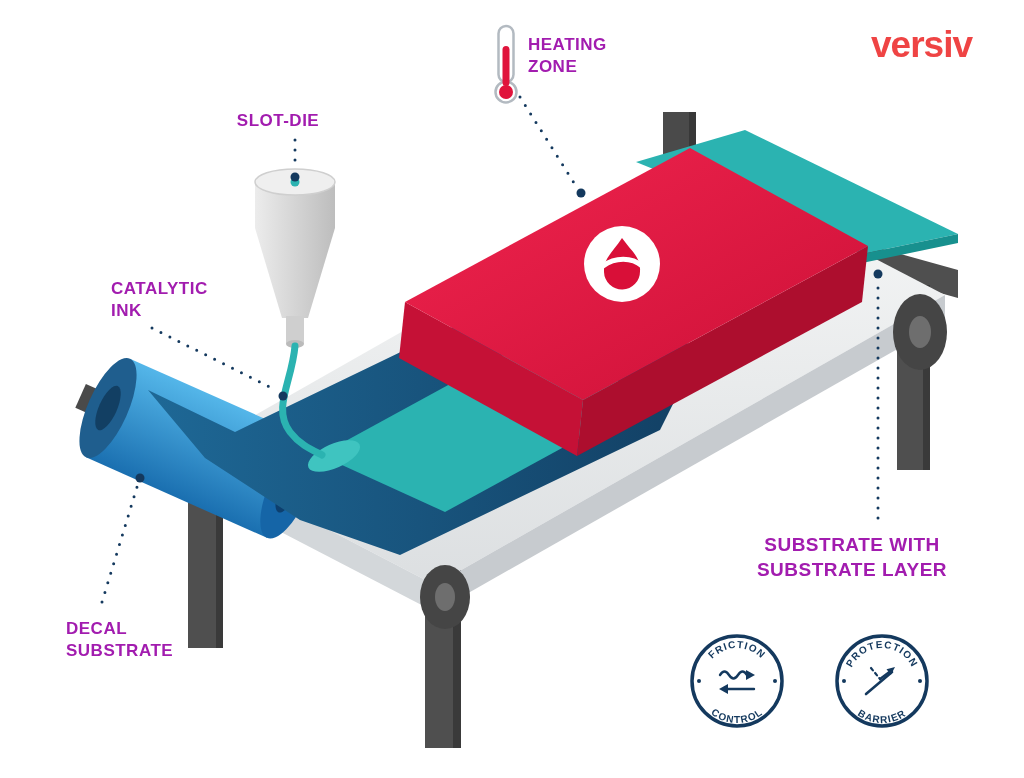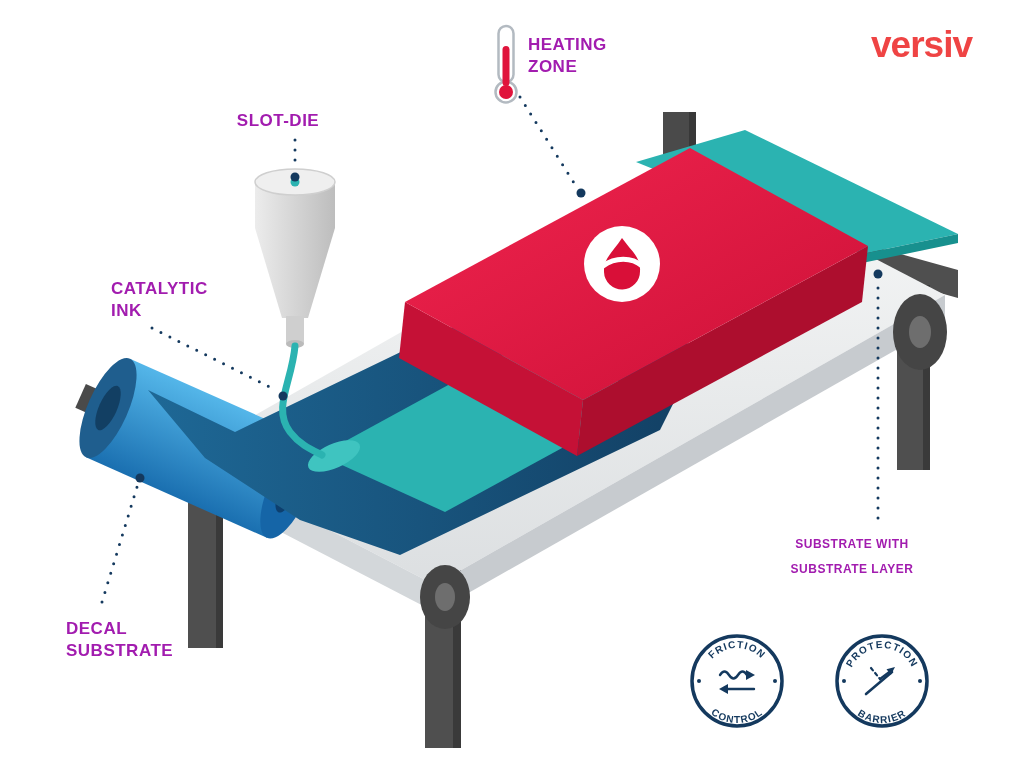--- a/index.html
+++ b/index.html
@@ -5,21 +5,21 @@
   html,body{margin:0;padding:0;background:#fff;}
   .canvas{
     position:relative;width:1024px;height:778px;background:#ffffff;overflow:hidden;
     font-family:"Liberation Sans",sans-serif;
   }
   .label{
     position:absolute;color:#a21caf;font-weight:bold;font-size:17px;
     letter-spacing:.5px;line-height:22px;
   }
   .label.center{text-align:center;}
-  .label.big{font-size:12px;line-height:25px;}
+  .label.big{font-size:19px;line-height:25px;}
   .brand{
     position:absolute;color:#ef4444;font-weight:bold;font-size:37px;
     letter-spacing:-1px;text-align:right;
   }
   svg.scene{position:absolute;left:0;top:0;}
   svg.badge{position:absolute;}
   .ring{fill:#ffffff;stroke:#14395E;stroke-width:3.5;}
   .badge-text{fill:#14395E;font-family:"Liberation Sans",sans-serif;
     font-size:10px;font-weight:bold;letter-spacing:1.1px;}
   .dotline{stroke:#14395E;stroke-width:3;fill:none;stroke-linecap:round;stroke-dasharray:0 10;}

